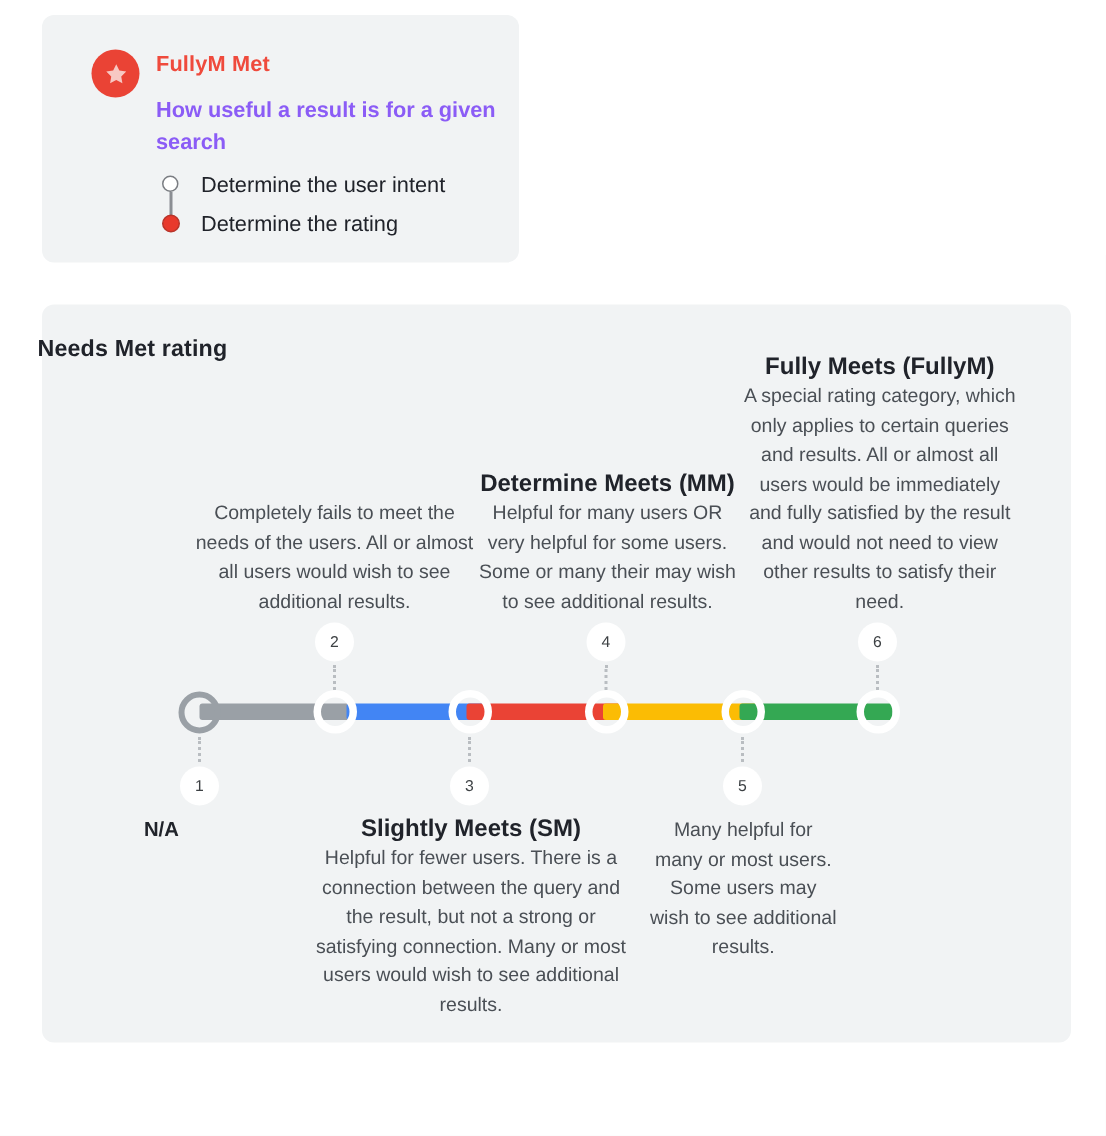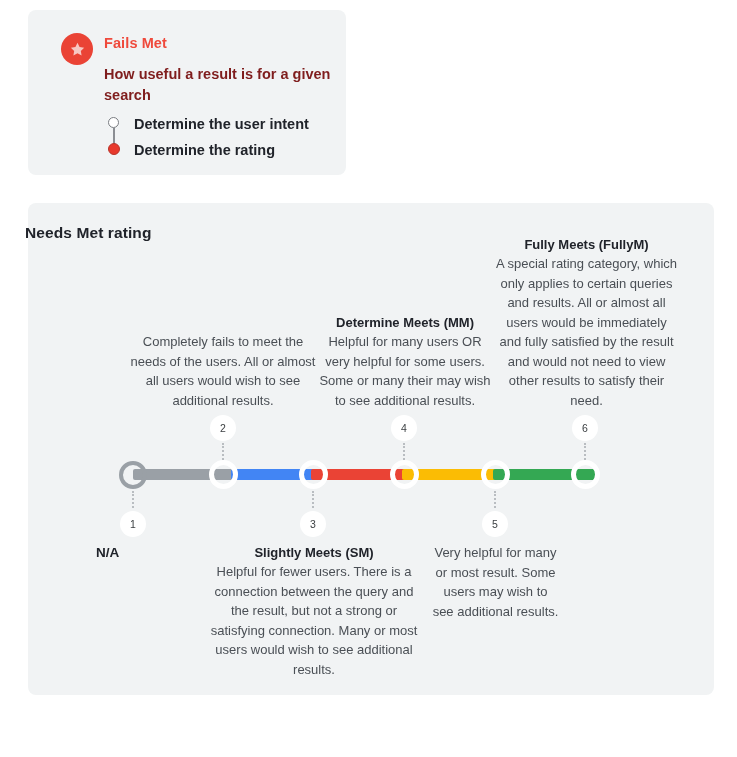--- a/index.html
+++ b/index.html
@@ -52,34 +52,33 @@
     color: #ef4a3c;
     letter-spacing: 0.1px;
   }
   .card-subtitle {
     position: absolute;
     left: 76px;
     top: 54px;
     width: 232px;
     font-size: 14.5px;
     font-weight: bold;
-    color: #7f1d1d;
+    color: #8b5cf6;
     line-height: 21px;
   }
   .steps {
     position: absolute;
     left: 76px;
     top: 101px;
     width: 240px;
   }
   .step-row {
     position: relative;
     height: 26px;
     display: flex;
-    font-weight: bold;
   }
   .step-marker-col {
     position: absolute;
     left: 0px;
     top: 0px;
     width: 22px;
     height: 26px;
   }
   .dot-hollow {
     position: absolute;
@@ -136,21 +135,21 @@
     color: #20232a;
     letter-spacing: 0.1px;
   }
 
   
   .desc {
     position: absolute;
     text-align: center;
   }
   .desc-title {
-    font-size: 13px;
+    font-size: 16px;
     font-weight: bold;
     color: #20232a;
     line-height: 19px;
   }
   .desc-body {
     font-size: 13px;
     color: #4a4f55;
     line-height: 19.5px;
   }
 
@@ -241,21 +240,21 @@
 <body>
 
 <div class="page">
 
   <div class="info-card">
     <div class="badge-star">
       <svg width="17" height="17" viewBox="0 0 24 24" aria-hidden="true">
         <path fill="#f7c8c3" d="M12 2.6l2.9 5.9 6.5.95-4.7 4.6 1.1 6.45L12 17.45 6.2 20.5l1.1-6.45-4.7-4.6 6.5-.95z"></path>
       </svg>
     </div>
-    <div class="card-title">Fails Met</div>
+    <div class="card-title">FullyM Met</div>
     <div class="card-subtitle">How useful a result is for a given search</div>
 
     <div class="steps">
       <div class="step-row">
         <div class="step-marker-col">
           <div class="dot-hollow"></div>
           <div class="step-connector"></div>
         </div>
         <div class="step-label">Determine the user intent</div>
       </div>
@@ -292,21 +291,21 @@
   <div class="desc desc-na">
     <div class="desc-title">N/A</div>
   </div>
 
   <div class="desc desc-sm">
     <div class="desc-title">Slightly Meets (SM)</div>
     <div class="desc-body">Helpful for fewer users. There is a connection between the query and the result, but not a strong or satisfying connection. Many or most users would wish to see additional results.</div>
   </div>
 
   <div class="desc desc-hm">
-    <div class="desc-body">Very helpful for many or most result. Some users may wish to see additional results.</div>
+    <div class="desc-body">Many helpful for many or most users. Some users may wish to see additional results.</div>
   </div>
 
   <div class="slider">
 
     <div class="track-row">
       <div class="seg" style="left:133px; width:100px; background:#9aa0a6;"></div>
       <div class="seg" style="left:231px; width:92px;  background:#4285f4;"></div>
       <div class="seg" style="left:311px; width:103px; background:#ea4335;"></div>
       <div class="seg" style="left:402px; width:103px; background:#fbbc04;"></div>
       <div class="seg" style="left:493px; width:102px; background:#34a853;"></div>

